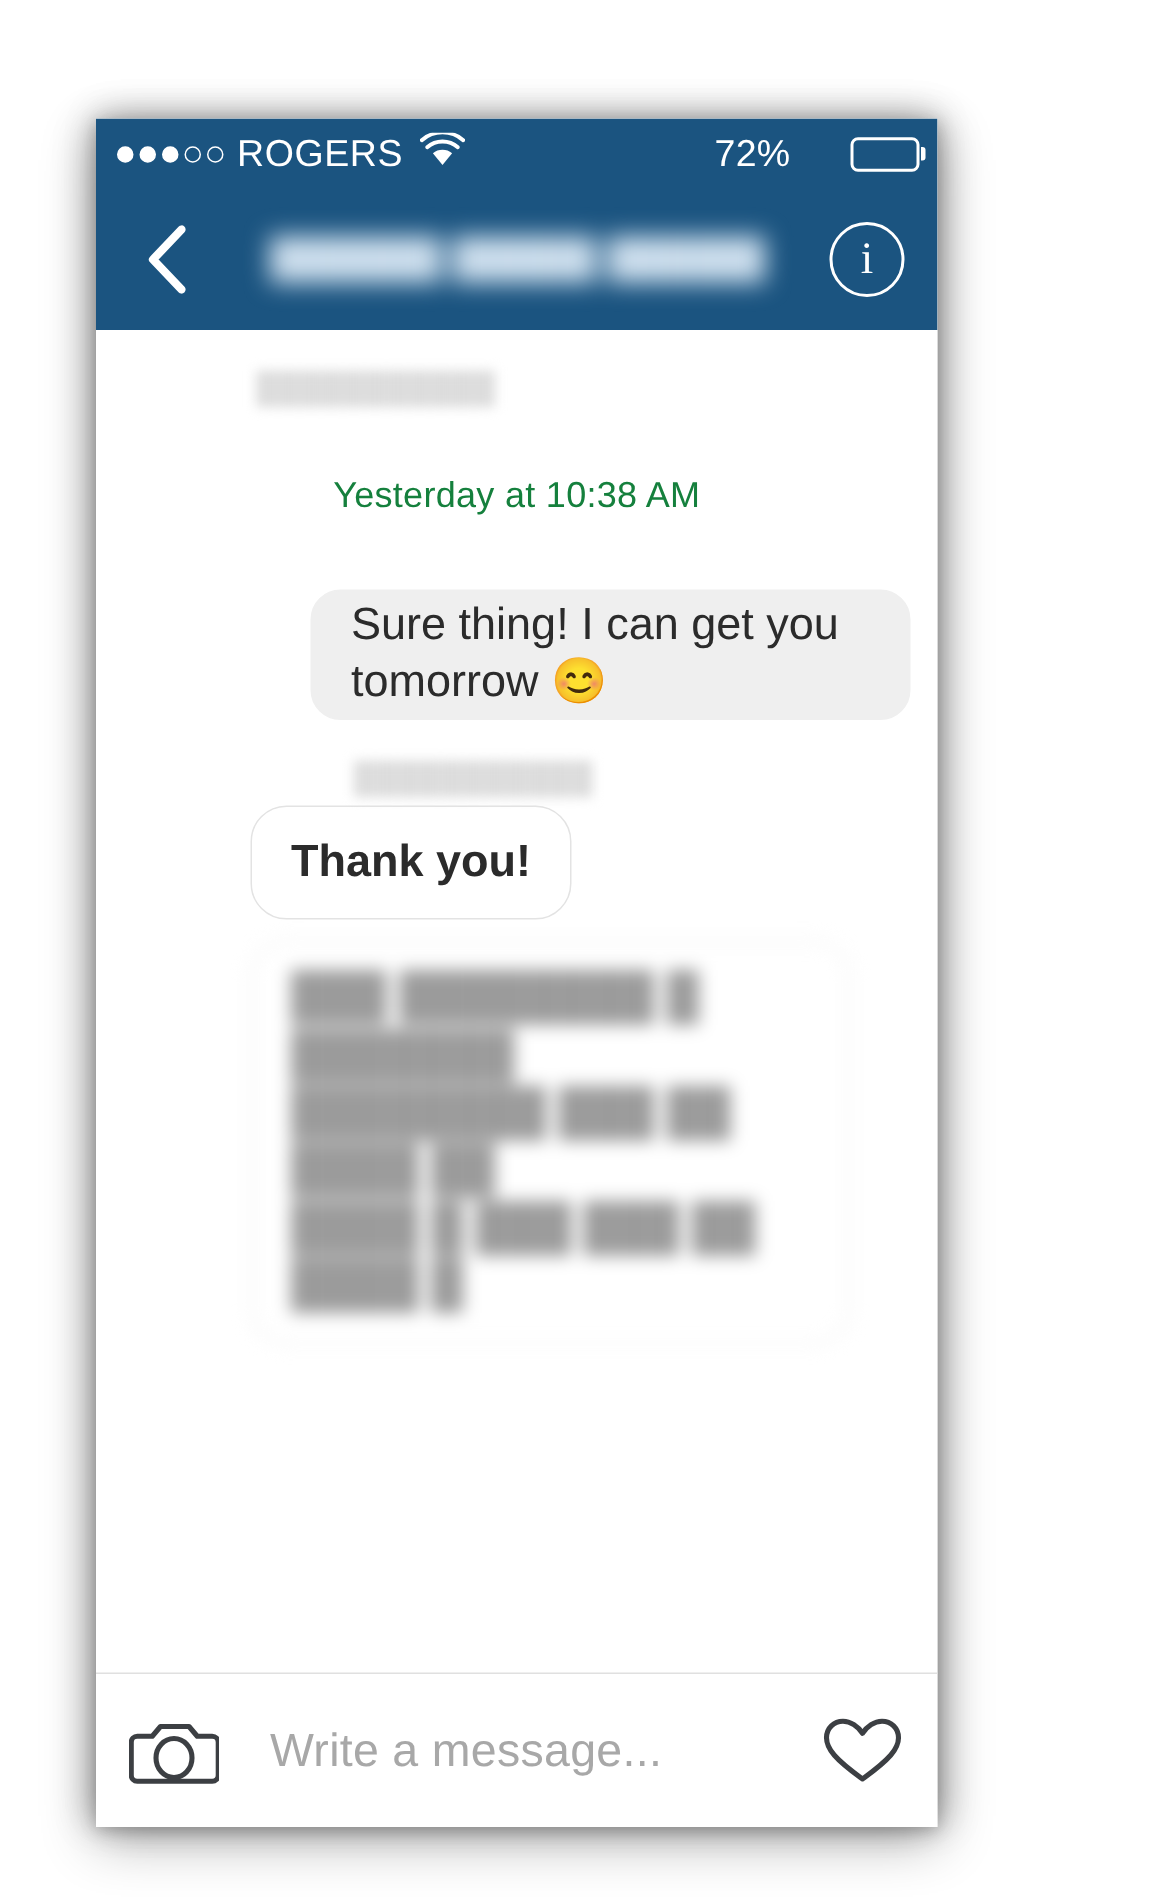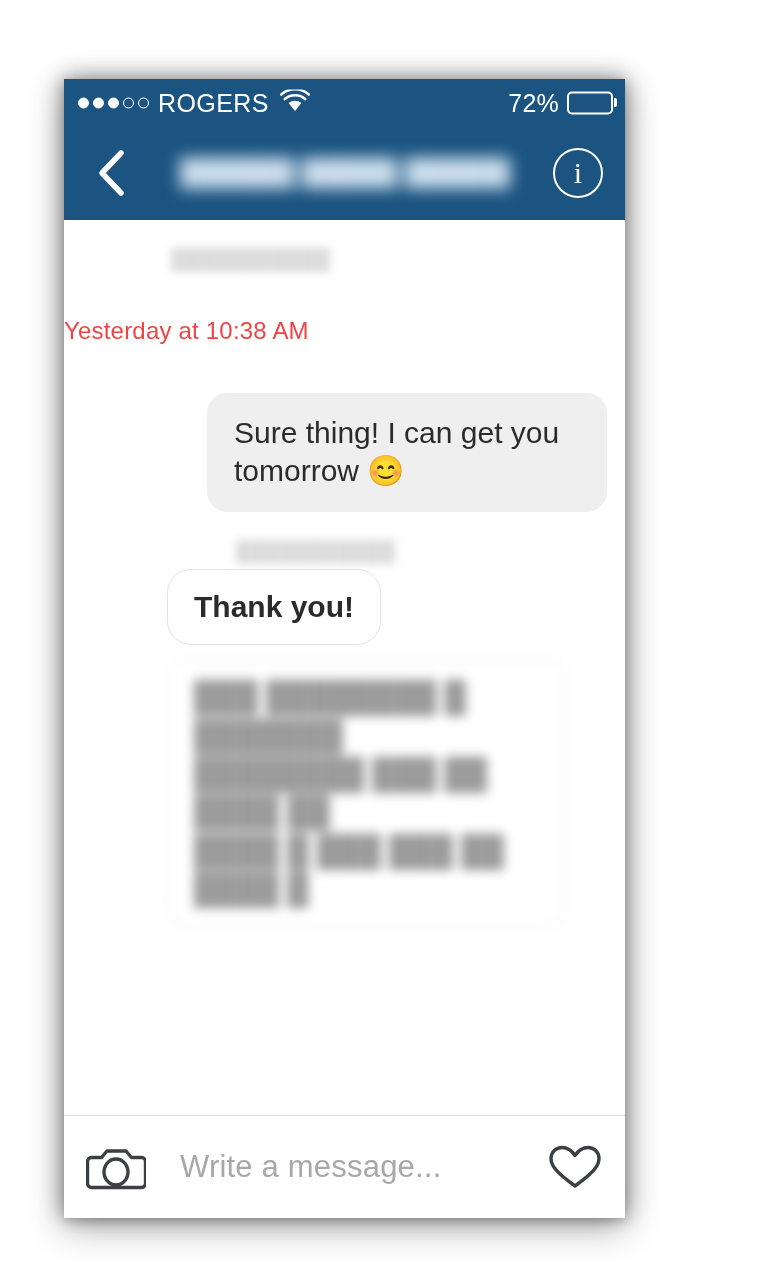--- a/index.html
+++ b/index.html
@@ -75,20 +75,21 @@
     transform: translateY(-50%);
     letter-spacing: 0.2px;
   }
   .status-right {
     position: absolute;
     right: 12px;
     top: 50%;
     transform: translateY(-50%);
     display: flex;
     align-items: center;
+    gap: 32px;
   }
   .battery-pct {
     font-size: 25px;
     margin-right: 8px;
     color: #ffffff;
     letter-spacing: 0.2px;
   }
   .battery {
     position: relative;
     width: 46px; height: 23px;
@@ -201,34 +202,34 @@
     color: #2b2b2b;
     line-height: 1.28;
     max-width: 420px;
     box-sizing: border-box;
   }
   .bubble.gray {
     background: #efefef;
     border-color: #efefef;
     max-width: 400px;
     border-radius: 20px;
-    padding: 20px 26px;
+    padding: 4px 26px;
   }
   .bubble.redacted {
     color: #9b9b9b;
     filter: blur(5.5px);
     max-width: 400px;
     width: 400px;
     user-select: none;
   }
   .bubble.redacted .rline { display: block; }
 
   .timestamp {
-    text-align: left;
-    color: #ef4444;
+    text-align: center;
+    color: #15803d;
     font-size: 24px;
     letter-spacing: 0.2px;
   }
 
   
   .composer {
     position: absolute;
     left: 0; right: 0; bottom: 0;
     height: 103px;
     background: #ffffff;

